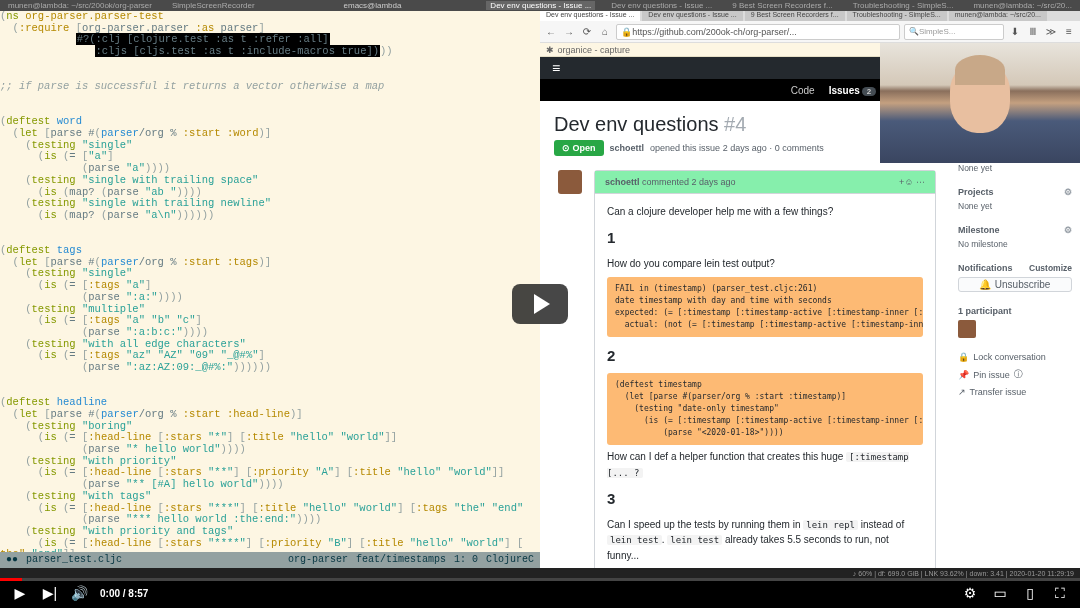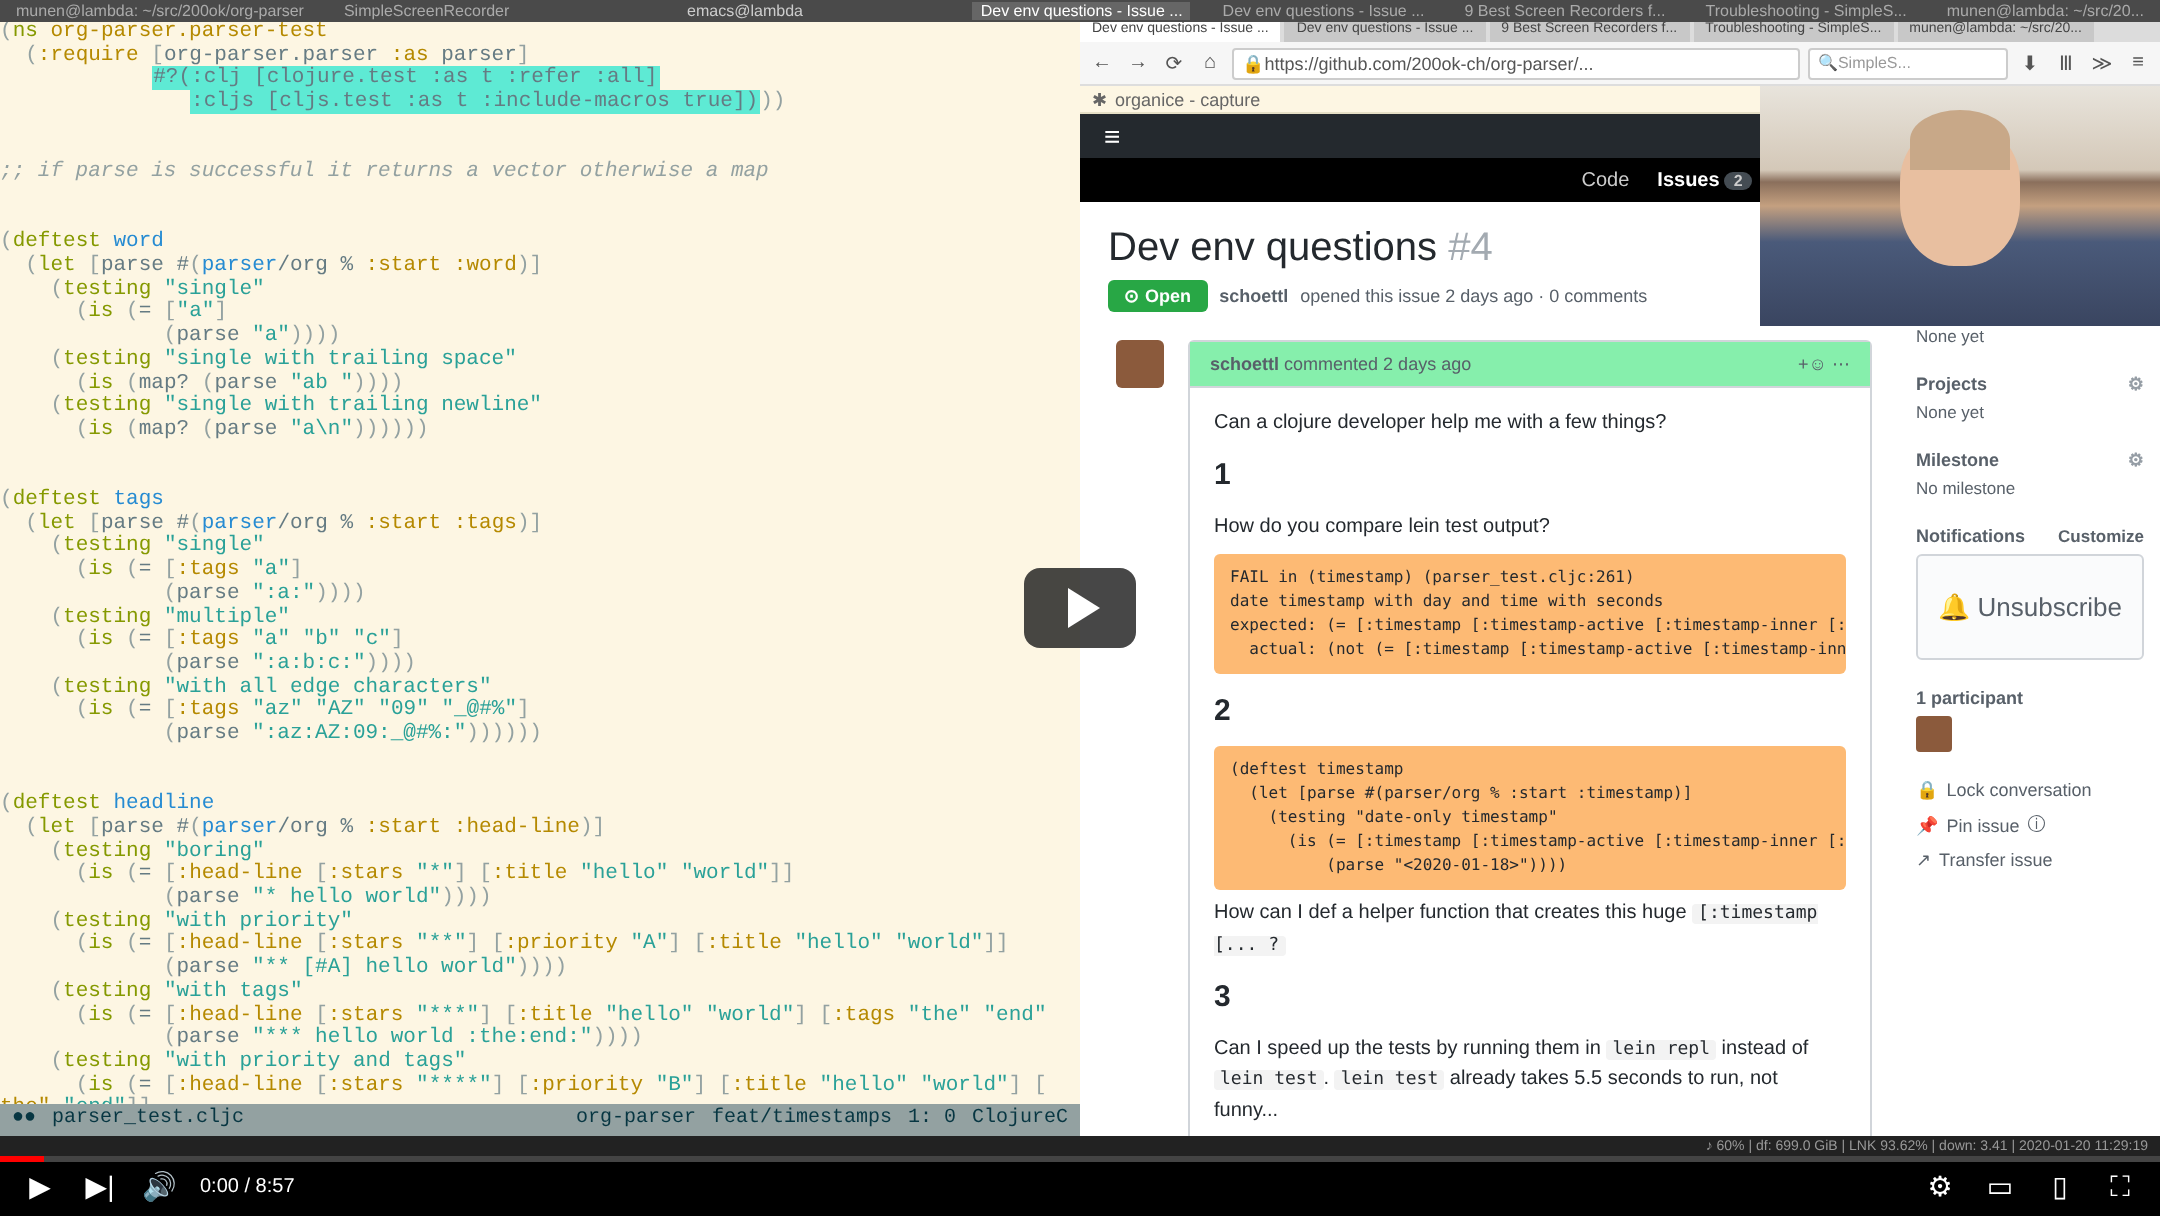--- a/index.html
+++ b/index.html
@@ -16,21 +16,21 @@
 .emacs { width: 540px; background: #fdf6e3; font-family: "Courier New", monospace; font-size: 10.5px; line-height: 11.7px; display: flex; flex-direction: column; }
 .code-area { flex: 1; overflow: hidden; display: flex; }
 .lineno { width: 26px; text-align: right; color: #93a1a1; padding-right: 6px; }
 .code-text { flex: 1; white-space: pre; color: #657b83; }
 .kw { color: #859900; }
 .str { color: #2aa198; }
 .fn { color: #268bd2; }
 .ns { color: #b58900; }
 .cm { color: #93a1a1; font-style: italic; }
 .paren { color: #93a1a1; }
-.hl { background: #5eead4; color: #657b83; padding: 0 1px; }
+.hl { background: #000000; color: #657b83; padding: 0 1px; }
 .modeline { height: 16px; background: #93a1a1; color: #073642; font-size: 10px; padding: 1px 6px; display: flex; gap: 8px; align-items: center; overflow: hidden; white-space: nowrap; }
 
 
 .browser { width: 540px; background: #fff; display: flex; flex-direction: column; font-size: 11px; }
 .browser-tabs { height: 10px; background: #dcdcdc; display: flex; gap: 2px; font-size: 7px; overflow: hidden; }
 .browser-tabs .btab { padding: 0 6px; white-space: nowrap; background: #c8c8c8; color: #444; }
 .browser-tabs .btab.active { background: #fff; }
 .addr-bar { height: 22px; background: #f6f6f6; border-bottom: 1px solid #ddd; display: flex; align-items: center; gap: 4px; padding: 0 4px; }
 .nav-btn { width: 14px; height: 14px; display: flex; align-items: center; justify-content: center; color: #555; font-size: 10px; }
 .url-box { flex: 1; height: 16px; background: #fff; border: 1px solid #ccc; border-radius: 2px; font-size: 9px; padding: 0 4px; display: flex; align-items: center; color: #555; }
@@ -59,32 +59,32 @@
 .comment-body code { font-family: monospace; background: #f3f3f3; padding: 0 3px; border-radius: 2px; font-size: 9px; }
 .avatar-sm { width: 24px; height: 24px; background: #8b5a3c; border-radius: 3px; position: absolute; left: -36px; }
 .comment-wrap { position: relative; margin-left: 40px; }
 
 .gh-side { width: 130px; padding: 10px 8px; font-size: 9px; color: #586069; border-left: 0; }
 .side-sec { margin-bottom: 14px; }
 .side-hdr { display: flex; justify-content: space-between; color: #586069; font-weight: 600; font-size: 9px; margin-bottom: 4px; }
 .side-gear { color: #959da5; font-size: 9px; }
 .side-txt { font-size: 8.5px; color: #586069; }
 .side-link { color: #586069; font-size: 9px; display: flex; align-items: center; gap: 4px; margin-bottom: 6px; }
-.unsubscribe-btn { border: 1px solid #d1d5da; background: #fafbfc; padding: 18px 6px; border-radius: 3px; font-size: 13px; width: 100%; text-align: center; margin-top: 4px; }
+.unsubscribe-btn { border: 1px solid #d1d5da; background: #fafbfc; padding: 1px 6px; border-radius: 3px; font-size: 10px; width: 100%; text-align: center; margin-top: 4px; }
 
 .webcam { position: absolute; right: 0; top: 43px; width: 200px; height: 120px; background: linear-gradient(180deg, #e8e4dc 0%, #d4c8b8 35%, #8a6f5c 40%, #c4a080 50%, #4a5a7a 65%, #3a4560 100%); z-index: 100; }
 .face { position: absolute; width: 60px; height: 70px; background: #e8bfa0; border-radius: 40% 40% 45% 45%; top: 20px; left: 70px; }
 .face::before { content: ''; position: absolute; width: 50px; height: 30px; background: #c8a888; border-radius: 50% 50% 0 0; top: -8px; left: 5px; }
 
 
 .video-controls { position: absolute; bottom: 0; left: 0; right: 0; height: 30px; background: rgba(0,0,0,0.85); display: flex; align-items: center; gap: 10px; padding: 0 10px; z-index: 200; }
 .vc-btn { color: #fff; font-size: 14px; width: 20px; text-align: center; cursor: pointer; }
 .vc-progress { height: 3px; background: #444; position: absolute; top: 0; left: 0; right: 0; }
 .vc-progress-fill { height: 100%; width: 2%; background: #f00; }
-.vc-time { color: #fff; font-size: 10px; }
+.vc-time { color: #fff; font-size: 10px; font-weight: bold; }
 .vc-spacer { flex: 1; }
 
 .play-overlay { position: absolute; top: 50%; left: 50%; transform: translate(-50%, -50%); width: 56px; height: 40px; background: rgba(30,30,30,0.82); border-radius: 8px; display: flex; align-items: center; justify-content: center; z-index: 150; }
 .play-overlay::after { content: ''; border-left: 16px solid #fff; border-top: 10px solid transparent; border-bottom: 10px solid transparent; margin-left: 4px; }
 
 .statusbar { height: 10px; background: #222; color: #999; font-size: 7px; display: flex; justify-content: space-between; padding: 0 6px; align-items: center; position: absolute; bottom: 30px; left: 0; right: 0; }
 </style>
 </head>
 <body>
 

